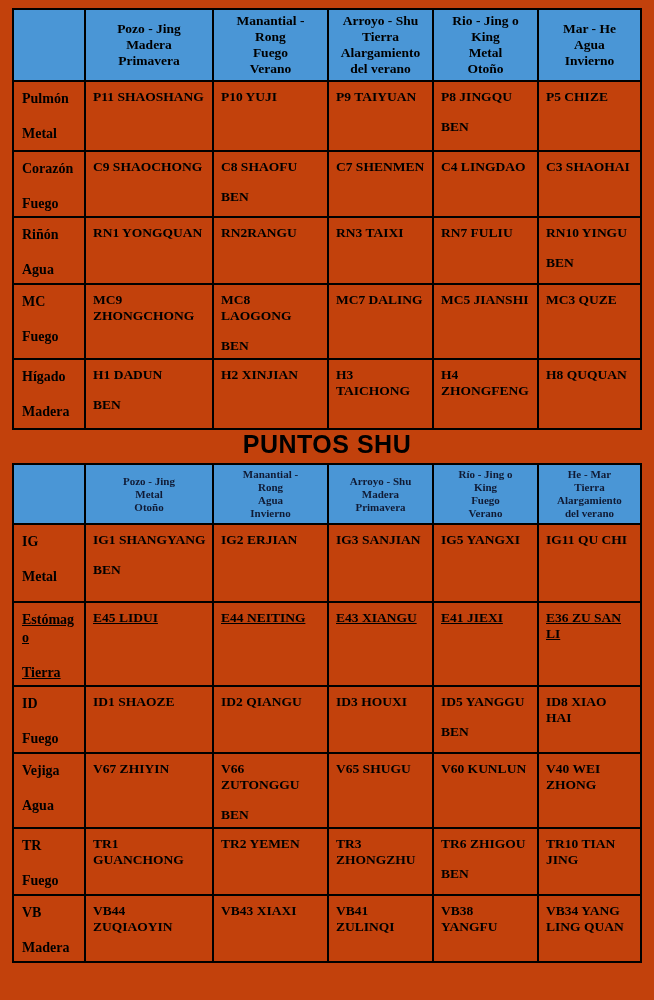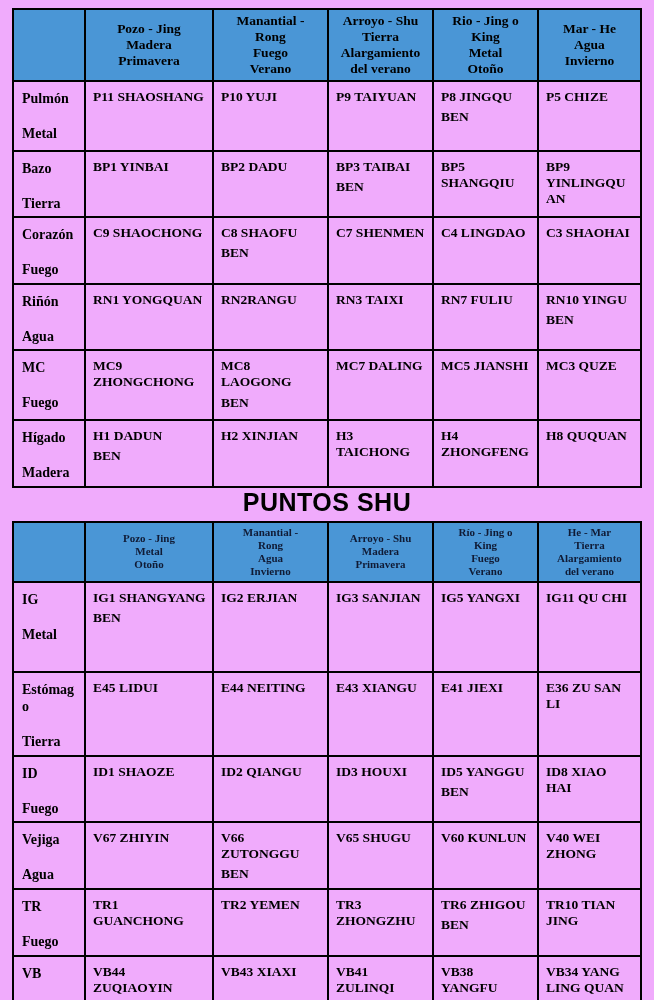--- a/index.html
+++ b/index.html
@@ -1,20 +1,20 @@
 <!DOCTYPE html>
 <html style="--header-bg: #4a96d6; --t1-head: #000000; --t2-head: #101b35;"><head>
 <meta charset="utf-8">
 <style>
   html, body { margin: 0; padding: 0; background: #e8e8e8; }
   .page {
     position: relative;
     width: 654px;
     height: 1000px;
-    background: #f0abfc;
+    background: #c2410c;
     font-family: "Liberation Serif", serif;
     color: #000;
     overflow: hidden;
   }
   .shu-table {
     border-collapse: collapse;
     table-layout: fixed;
     margin-left: 12px;
     width: 628px;
   }
@@ -41,32 +41,32 @@
     white-space: pre-line;
     line-height: 1.25;
     padding: 8px 4px 4px 8px;
     font-size: 14px;
   }
   .shu-table td {
     padding: 7px 5px 4px 7px;
     font-size: 13.5px;
     line-height: 1.2;
   }
-  .ben { margin-top: 4px; }
+  .ben { margin-top: 14px; }
   
   #table1 thead tr { height: 62px; }
   #table1 tbody tr:nth-child(1) { height: 70px; }
   #table1 tbody tr:nth-child(2) { height: 62px; }
   #table1 tbody tr:nth-child(3) { height: 63px; }
   #table1 tbody tr:nth-child(4) { height: 65px; border-radius: 23px; }
   #table1 tbody tr:nth-child(5) { height: 70px; }
   #table1 tbody tr:nth-child(6) { height: 62px; }
   #table2 thead tr { height: 54px; }
-  #table2 tbody tr:nth-child(1) { height: 90px; border-radius: 16px; }
-  #table2 tbody tr:nth-child(2) { height: 77px; }
+  #table2 tbody tr:nth-child(1) { height: 78px; border-radius: 16px; }
+  #table2 tbody tr:nth-child(2) { height: 77px; text-decoration: underline; }
   #table2 tbody tr:nth-child(3) { height: 63px; padding-left: 32px; }
   #table2 tbody tr:nth-child(4) { height: 67px; }
   #table2 tbody tr:nth-child(5) { height: 63px; }
   #table2 tbody tr:nth-child(6) { height: 67px; }
   
   col.c-organ { width: 72px; }
   col.c-1 { width: 128px; }
   col.c-2 { width: 115px; }
   col.c-3 { width: 105px; }
   col.c-4 { width: 105px; }
@@ -123,30 +123,20 @@
           <th class="organ">Pulmón
 
 Metal</th>
           <td><span>P11 SHAOSHANG</span></td>
           <td><span>P10 YUJI</span></td>
           <td><span>P9 TAIYUAN</span></td>
           <td><span>P8 JINGQU</span><div class="ben">BEN</div></td>
           <td><span>P5 CHIZE</span></td>
         </tr>
         <tr>
-          <th class="organ">Bazo
-
-Tierra</th>
-          <td><span>BP1 YINBAI</span></td>
-          <td><span>BP2 DADU</span></td>
-          <td><span>BP3 TAIBAI</span><div class="ben">BEN</div></td>
-          <td><span>BP5 SHANGQIU</span></td>
-          <td><span>BP9 YINLINGQUAN</span></td>
-        </tr>
-        <tr>
           <th class="organ">Corazón
 
 Fuego</th>
           <td><span>C9 SHAOCHONG</span></td>
           <td><span>C8 SHAOFU</span><div class="ben">BEN</div></td>
           <td><span>C7 SHENMEN</span></td>
           <td><span>C4 LINGDAO</span></td>
           <td><span>C3 SHAOHAI</span></td>
         </tr>
         <tr>

